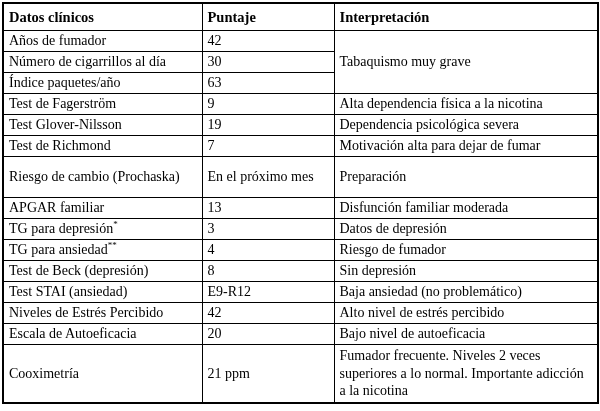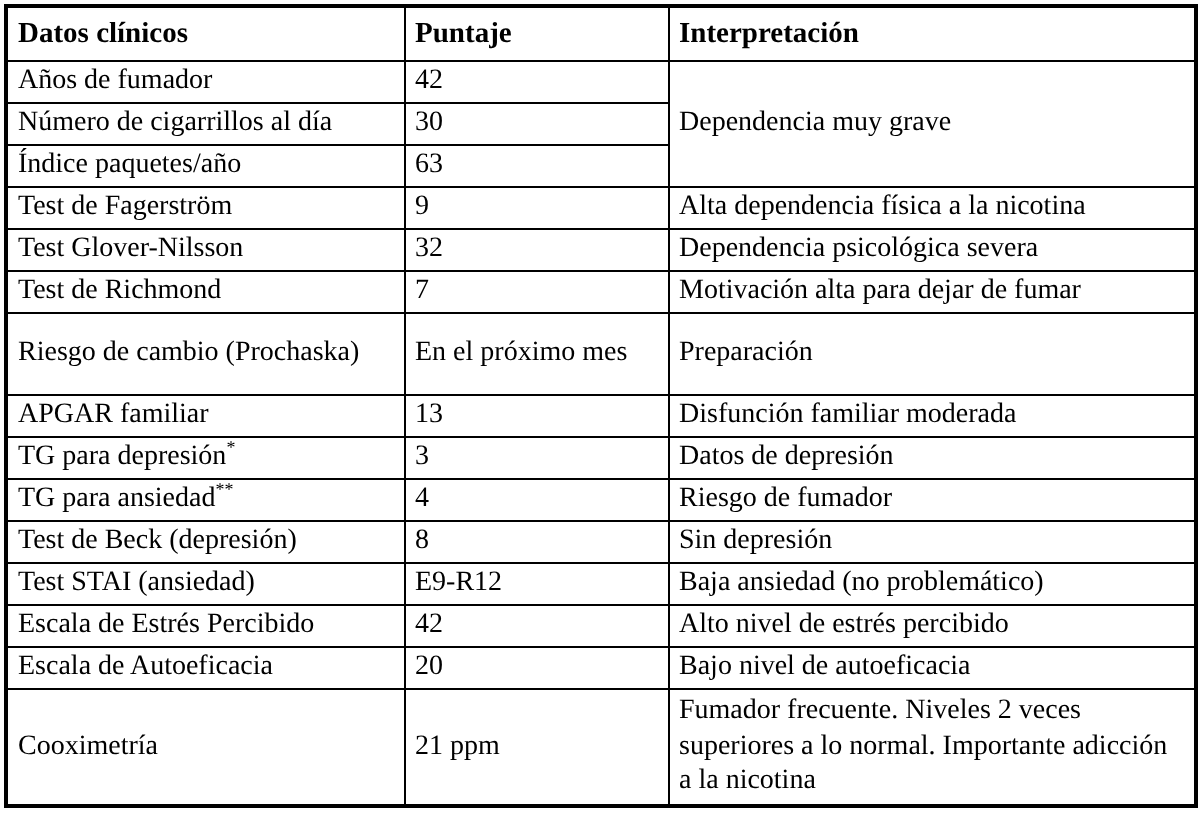--- a/index.html
+++ b/index.html
@@ -64,38 +64,38 @@
       <tr class="r-header">
         <th>Datos clínicos</th>
         <th>Puntaje</th>
         <th>Interpretación</th>
       </tr>
     </thead>
     <tbody>
       <tr class="r-single">
         <td>Años de fumador</td>
         <td>42</td>
-        <td rowspan="3">Dependencia muy grave</td>
+        <td rowspan="3">Tabaquismo muy grave</td>
       </tr>
       <tr class="r-single">
         <td>Número de cigarrillos al día</td>
         <td>30</td>
       </tr>
       <tr class="r-single">
         <td>Índice paquetes/año</td>
         <td>63</td>
       </tr>
       <tr class="r-single">
         <td>Test de Fagerström</td>
         <td>9</td>
         <td>Alta dependencia física a la nicotina</td>
       </tr>
       <tr class="r-single">
         <td>Test Glover-Nilsson</td>
-        <td>32</td>
+        <td>19</td>
         <td>Dependencia psicológica severa</td>
       </tr>
       <tr class="r-single">
         <td>Test de Richmond</td>
         <td>7</td>
         <td>Motivación alta para dejar de fumar</td>
       </tr>
       <tr class="r-double">
         <td>Riesgo de cambio (Prochaska)</td>
         <td>En el próximo mes</td>
@@ -120,21 +120,21 @@
         <td>Test de Beck (depresión)</td>
         <td>8</td>
         <td>Sin depresión</td>
       </tr>
       <tr class="r-single">
         <td>Test STAI (ansiedad)</td>
         <td>E9-R12</td>
         <td>Baja ansiedad (no problemático)</td>
       </tr>
       <tr class="r-single">
-        <td>Escala de Estrés Percibido</td>
+        <td>Niveles de Estrés Percibido</td>
         <td>42</td>
         <td>Alto nivel de estrés percibido</td>
       </tr>
       <tr class="r-single">
         <td>Escala de Autoeficacia</td>
         <td>20</td>
         <td>Bajo nivel de autoeficacia</td>
       </tr>
       <tr class="r-triple">
         <td>Cooximetría</td>

